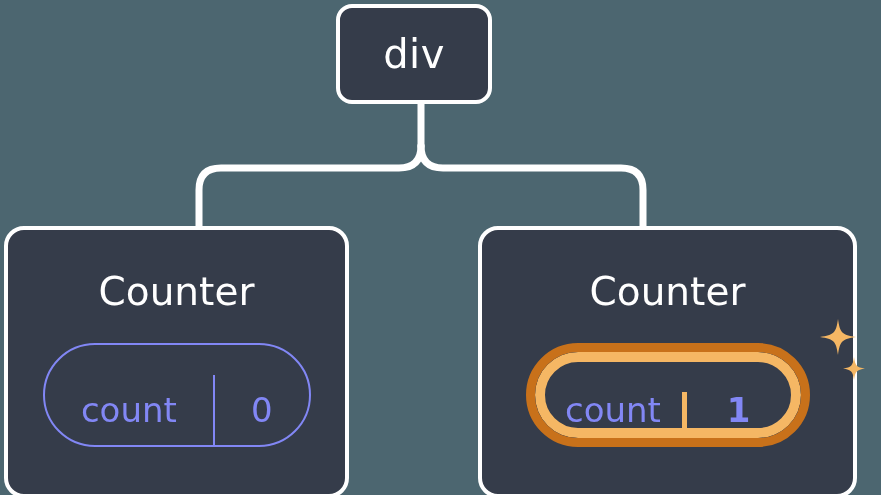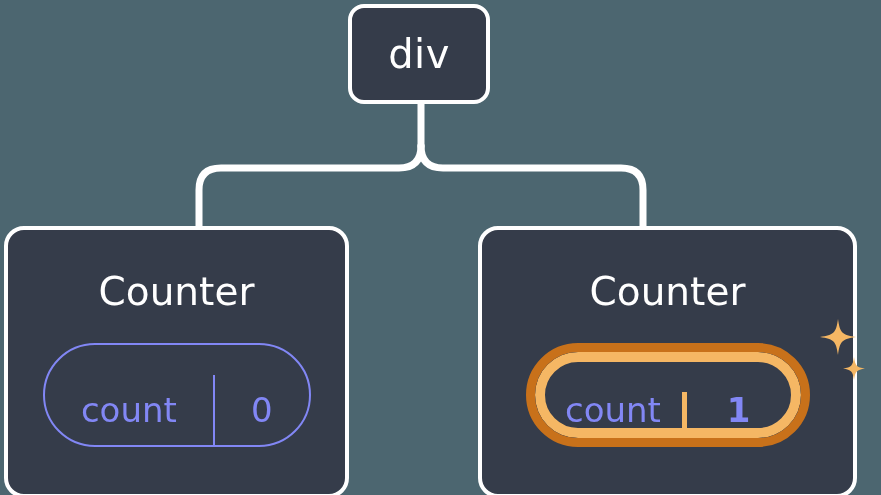--- a/index.html
+++ b/index.html
@@ -39,24 +39,23 @@
     border: 4px solid #ffffff;
     border-radius: 16px;
     display: flex;
     flex-direction: column;
     align-items: center;
   }
 
   .node-root {
     left: 336px;
     top: 4px;
-    width: 142px;
+    width: 156px;
     height: 100px;
     justify-content: center;
-    margin-left: 12px;
   }
   .node-root .node-title {
     font-size: 40px;
     line-height: 1;
     letter-spacing: 0.5px;
   }
 
   .node-child {
     top: 226px;
     height: 272px;

